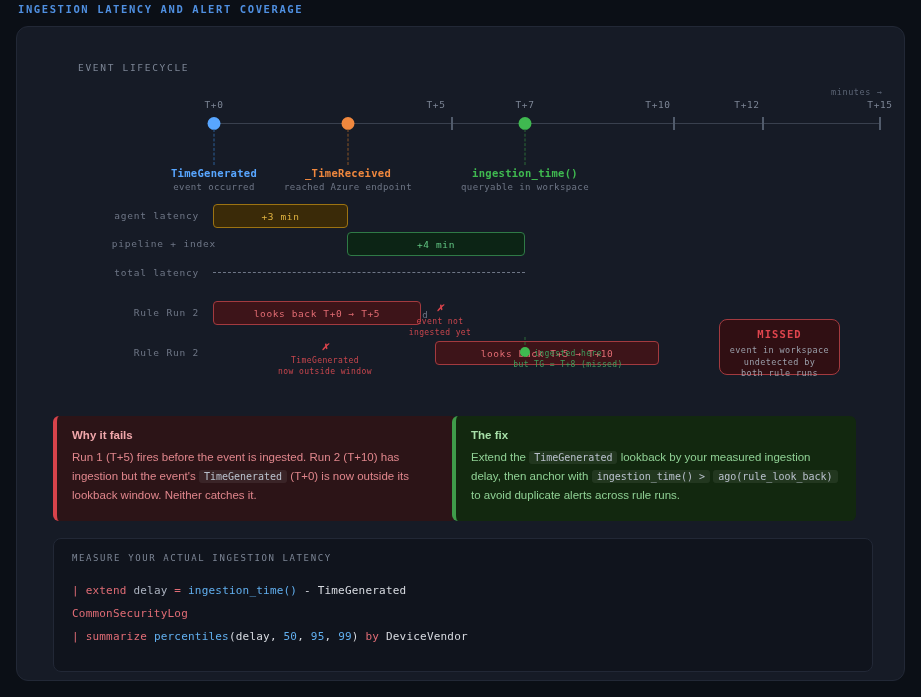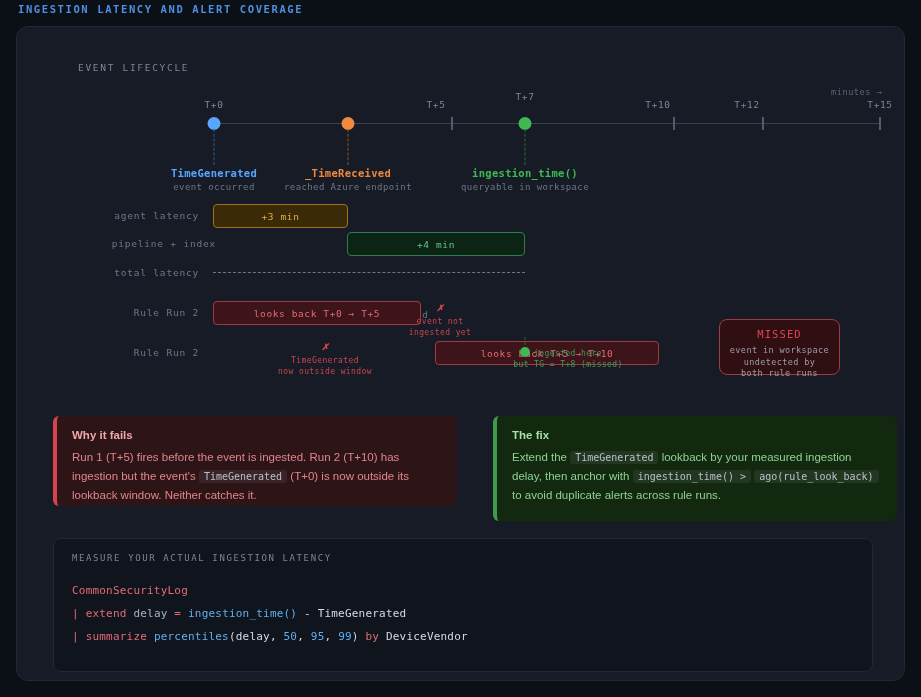--- a/index.html
+++ b/index.html
@@ -187,21 +187,21 @@
     position: absolute;
     box-sizing: border-box;
     border: 1px solid #a33a3f;
     background: #300f13;
     border-radius: 8px;
     text-align: center;
     padding-top: 8px;
   }
   .missed-title {
     font-size: 10.5px;
-    font-weight: normal;
+    font-weight: bold;
     letter-spacing: 1.1px;
     color: #e0454e;
   }
   .missed-body {
     margin-top: 5px;
     font-size: 8.5px;
     line-height: 11.5px;
     letter-spacing: 0.4px;
     color: #9a9faa;
   }
@@ -287,21 +287,21 @@
 
   <div class="timeline-axis" style="left:196px; top:96px; width:667px;"></div>
 
   <div class="tick" style="left:434px; top:90px;"></div>
   <div class="tick" style="left:656px; top:90px;"></div>
   <div class="tick" style="left:745px; top:90px;"></div>
   <div class="tick" style="left:862px; top:90px;"></div>
 
   <div class="t-label" style="left:197px; top:72px;">T+0</div>
   <div class="t-label" style="left:419px; top:72px;">T+5</div>
-  <div class="t-label" style="left:508px; top:64px;">T+7</div>
+  <div class="t-label" style="left:508px; top:72px;">T+7</div>
   <div class="t-label" style="left:641px; top:72px;">T+10</div>
   <div class="t-label" style="left:730px; top:72px;">T+12</div>
   <div class="t-label" style="left:863px; top:72px;">T+15</div>
 
   <div class="axis-note" style="left:814px; top:60px;">minutes →</div>
 
   <div class="marker" style="left:197px; top:89.5px; background:#58a6ff;"></div>
   <div class="stem" style="left:197px; top:102px; border-color:#2b5f96;"></div>
   <div class="m-name" style="left:197px; top:140px; color:#58a6ff;">TimeGenerated</div>
   <div class="m-desc" style="left:197px; top:155px;">event occurred</div>
@@ -352,33 +352,33 @@
 
   <div class="missed" style="left:702px; top:292px; width:121px; height:56px;">
     <div class="missed-title">MISSED</div>
     <div class="missed-body">
       <div>event in workspace</div>
       <div>undetected by</div>
       <div>both rule runs</div>
     </div>
   </div>
 
-  <div class="card card-fail" style="left:36px; top:389px; width:404px; height:90px;">
+  <div class="card card-fail" style="left:36px; top:389px; width:404px; height:105px;">
     <div class="card-title">Why it fails</div>
     <div class="card-body"><span>Run 1 (T+5) fires before the event is ingested. Run 2 (T+10) has ingestion but the event's </span><code class="chip">TimeGenerated</code><span> (T+0) is now outside its lookback window. Neither catches it.</span></div>
   </div>
 
-  <div class="card card-fix" style="left:476px; top:389px; width:404px; height:105px;">
+  <div class="card card-fix" style="left:435px; top:389px; width:404px; height:105px;">
     <div class="card-title">The fix</div>
     <div class="card-body"><span>Extend the </span><code class="chip">TimeGenerated</code><span> lookback by your measured ingestion delay, then anchor with </span><code class="chip">ingestion_time() &gt;</code><span> </span><code class="chip">ago(rule_look_back)</code><span> to avoid duplicate alerts across rule runs.</span></div>
   </div>
 
   <div class="codeblock" style="left:36px; top:511px; width:820px; height:134px;">
     <div class="code-head">MEASURE YOUR ACTUAL INGESTION LATENCY</div>
 
+    <div class="code-line"><span class="tk-pipe">| </span><span class="tk-kw">extend</span><span class="tk-id"> delay </span><span class="tk-op">= </span><span class="tk-fn">ingestion_time()</span><span class="tk-plain"> - TimeGenerated</span></div>
+
     <div class="code-line"><span class="tk-table">CommonSecurityLog</span></div>
 
-    <div class="code-line"><span class="tk-pipe">| </span><span class="tk-kw">extend</span><span class="tk-id"> delay </span><span class="tk-op">= </span><span class="tk-fn">ingestion_time()</span><span class="tk-plain"> - TimeGenerated</span></div>
-
     <div class="code-line"><span class="tk-pipe">| </span><span class="tk-kw">summarize </span><span class="tk-fn">percentiles</span><span class="tk-plain">(delay, </span><span class="tk-num">50</span><span class="tk-plain">, </span><span class="tk-num">95</span><span class="tk-plain">, </span><span class="tk-num">99</span><span class="tk-plain">) </span><span class="tk-kw">by</span><span class="tk-plain"> DeviceVendor</span></div>
   </div>
 
 </div>
 
 </body></html>

